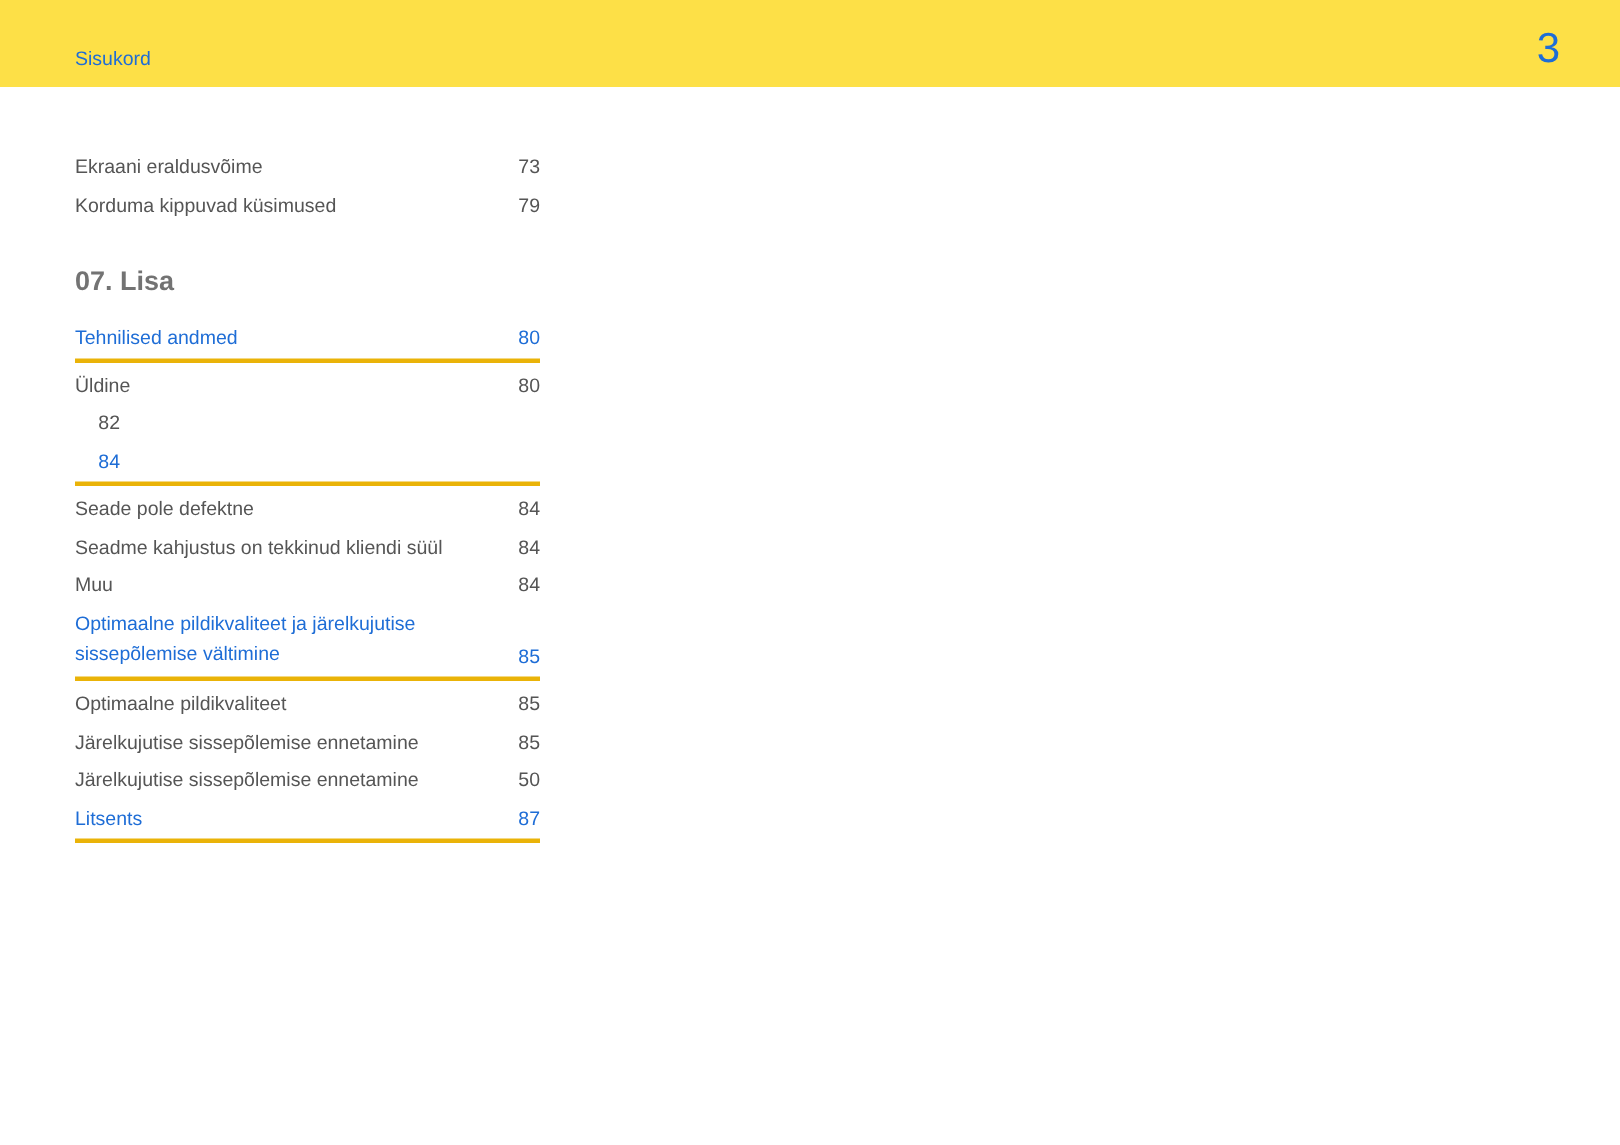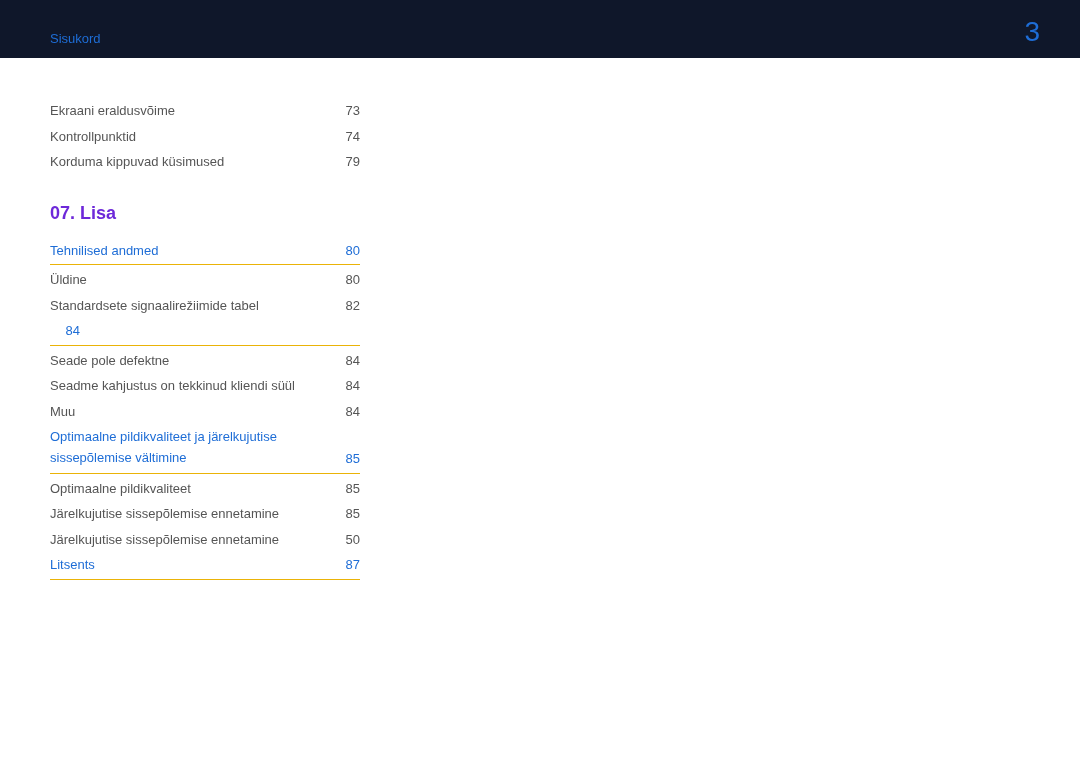--- a/index.html
+++ b/index.html
@@ -4,21 +4,21 @@
   <style>
     * { margin: 0; padding: 0; box-sizing: border-box; }
     body {
       font-family: Arial, Helvetica, sans-serif;
       background: #fff;
       width: 1080px;
       margin: 0 auto;
       color: #444;
     }
     .header-bar {
-      background: #0f172a;
+      background: #fde047;
       height: 58px;
       display: flex;
       align-items: flex-end;
       justify-content: space-between;
       padding: 0 40px 10px 50px;
     }
     .breadcrumb {
       font-size: 13px;
       color: #1e6dd6;
       padding-bottom: 2px;
@@ -40,28 +40,28 @@
       align-items: flex-end;
       padding: 3px 0;
       font-size: 13px;
       line-height: 1.5;
       color: #555;
     }
     .toc-row .label { flex: 1; padding-right: 8px; }
     .toc-row .page { width: 30px; text-align: right; }
     .section-title {
       font-size: 18px;
-      color: #6d28d9;
+      color: #737373;
       font-weight: 700;
       margin-top: 28px;
       margin-bottom: 14px;
     }
     .section-row {
       color: #1e6dd6;
-      border-bottom: 1px solid #eab308;
+      border-bottom: 3px solid #eab308;
       padding-bottom: 4px;
       margin-bottom: 2px;
     }
     .section-row .label { color: #1e6dd6; }
     .section-row .page { color: #1e6dd6; }
     .wrap-row .label { line-height: 1.6; }
   </style>
 </head>
 <body>
 
@@ -71,40 +71,35 @@
 </div>
 
 <div class="content">
   <div class="toc-column">
 
     <div class="toc-row">
       <span class="label">Ekraani eraldusvõime</span>
       <span class="page">73</span>
     </div>
     <div class="toc-row">
-      <span class="label">Kontrollpunktid</span>
-      <span class="page">74</span>
-    </div>
-    <div class="toc-row">
       <span class="label">Korduma kippuvad küsimused</span>
       <span class="page">79</span>
     </div>
 
     <div class="section-title">07.  Lisa</div>
 
     <div class="toc-row section-row">
       <span class="label">Tehnilised andmed</span>
       <span class="page">80</span>
     </div>
     <div class="toc-row">
       <span class="label">Üldine</span>
       <span class="page">80</span>
     </div>
     <div class="toc-row">
-      <span class="label">Standardsete signaalirežiimide tabel</span>
       <span class="page">82</span>
     </div>
 
     <div class="toc-row section-row">
       <span class="page">84</span>
     </div>
     <div class="toc-row">
       <span class="label">Seade pole defektne</span>
       <span class="page">84</span>
     </div>

